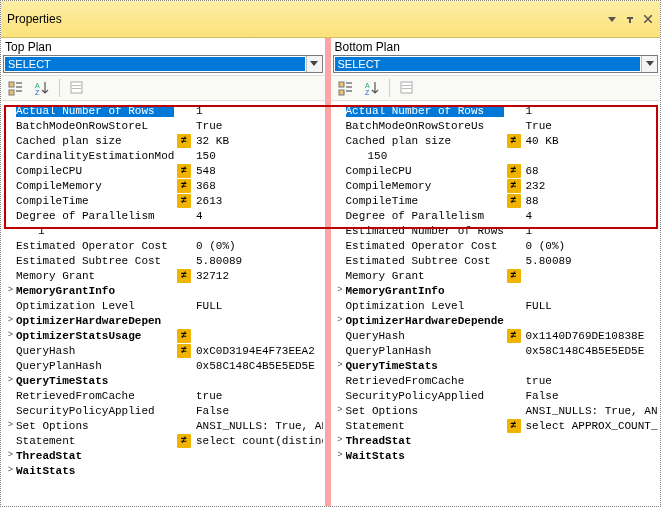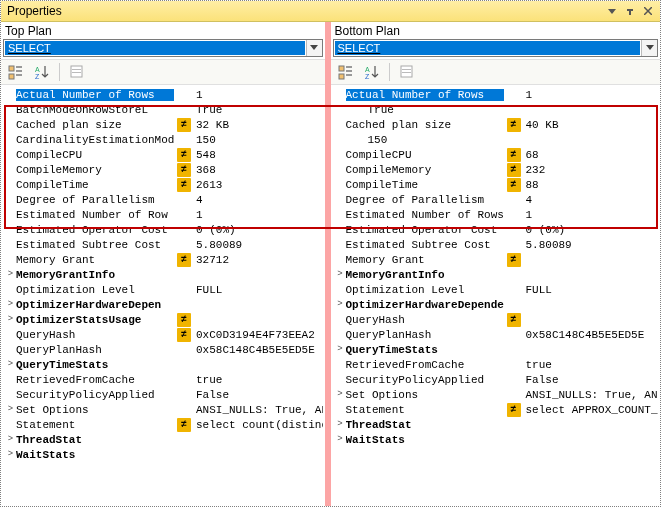--- a/index.html
+++ b/index.html
@@ -8,21 +8,21 @@
     font-size: 11px;
     width: 661px;
     height: 507px;
     border: 1px dotted #808080;
     overflow: hidden;
     background: #fff;
   }
   .titlebar {
     background: linear-gradient(#ffeea5, #fbe27a);
     border-bottom: 1px solid #d0c060;
-    height: 21px;
+    height: 37px;
     display: flex;
     align-items: center;
     padding: 0 4px 0 6px;
     font-size: 12px;
     color: #000;
   }
   .titlebar .spacer { flex: 1; }
   .titlebar .tb-btn {
     width: 16px; height: 16px;
     display: flex; align-items: center; justify-content: center;
@@ -46,21 +46,20 @@
     color: #000;
     background: #fff;
   }
   .combo {
     margin: 0 2px 2px 2px;
     height: 18px;
     border: 1px solid #7a7a7a;
     background: #fff;
     display: flex;
     align-items: center;
-    text-decoration: underline;
   }
   .combo .sel {
     flex: 1;
     background: #0078d7;
     color: #fff;
     padding: 0 3px;
     height: 14px;
     line-height: 14px;
     margin: 1px;
     font-size: 11px;
@@ -262,21 +261,20 @@
             <span class="val">2613</span>
           </div>
           <div class="row">
             <span class="exp"></span>
             <span class="name">Degree of Parallelism</span>
             <span class="diff"></span>
             <span class="val">4</span>
           </div>
           <div class="row">
             <span class="exp"></span>
-            <span class="name">Estimated Number of Row</span>
             <span class="diff"></span>
             <span class="val">1</span>
           </div>
           <div class="row">
             <span class="exp"></span>
             <span class="name">Estimated Operator Cost</span>
             <span class="diff"></span>
             <span class="val">0 (0%)</span>
           </div>
           <div class="row">
@@ -418,20 +416,21 @@
     </div>
     <div class="grid" id="right-grid">
           <div class="row highlight">
             <span class="exp"></span>
             <span class="name">Actual Number of Rows</span>
             <span class="diff"></span>
             <span class="val">1</span>
           </div>
           <div class="row">
             <span class="exp"></span>
+            <span class="name">BatchModeOnRowStoreUs</span>
             <span class="diff"></span>
             <span class="val">True</span>
           </div>
           <div class="row">
             <span class="exp"></span>
             <span class="name">Cached plan size</span>
             <span class="diff">
               <span class="neq-icon">≠</span>
             </span>
             <span class="val">40 KB</span>
@@ -513,20 +512,21 @@
             <span class="name">OptimizerHardwareDepende</span>
             <span class="diff"></span>
             <span class="val"></span>
           </div>
           <div class="row">
             <span class="exp"></span>
             <span class="name">QueryHash</span>
             <span class="diff">
               <span class="neq-icon">≠</span>
             </span>
+            <span class="val">0x1140D769DE10838E</span>
           </div>
           <div class="row">
             <span class="exp"></span>
             <span class="name">QueryPlanHash</span>
             <span class="diff"></span>
             <span class="val">0x58C148C4B5E5ED5E</span>
           </div>
           <div class="row bold">
             <span class="exp">&gt;</span>
             <span class="name">QueryTimeStats</span>

